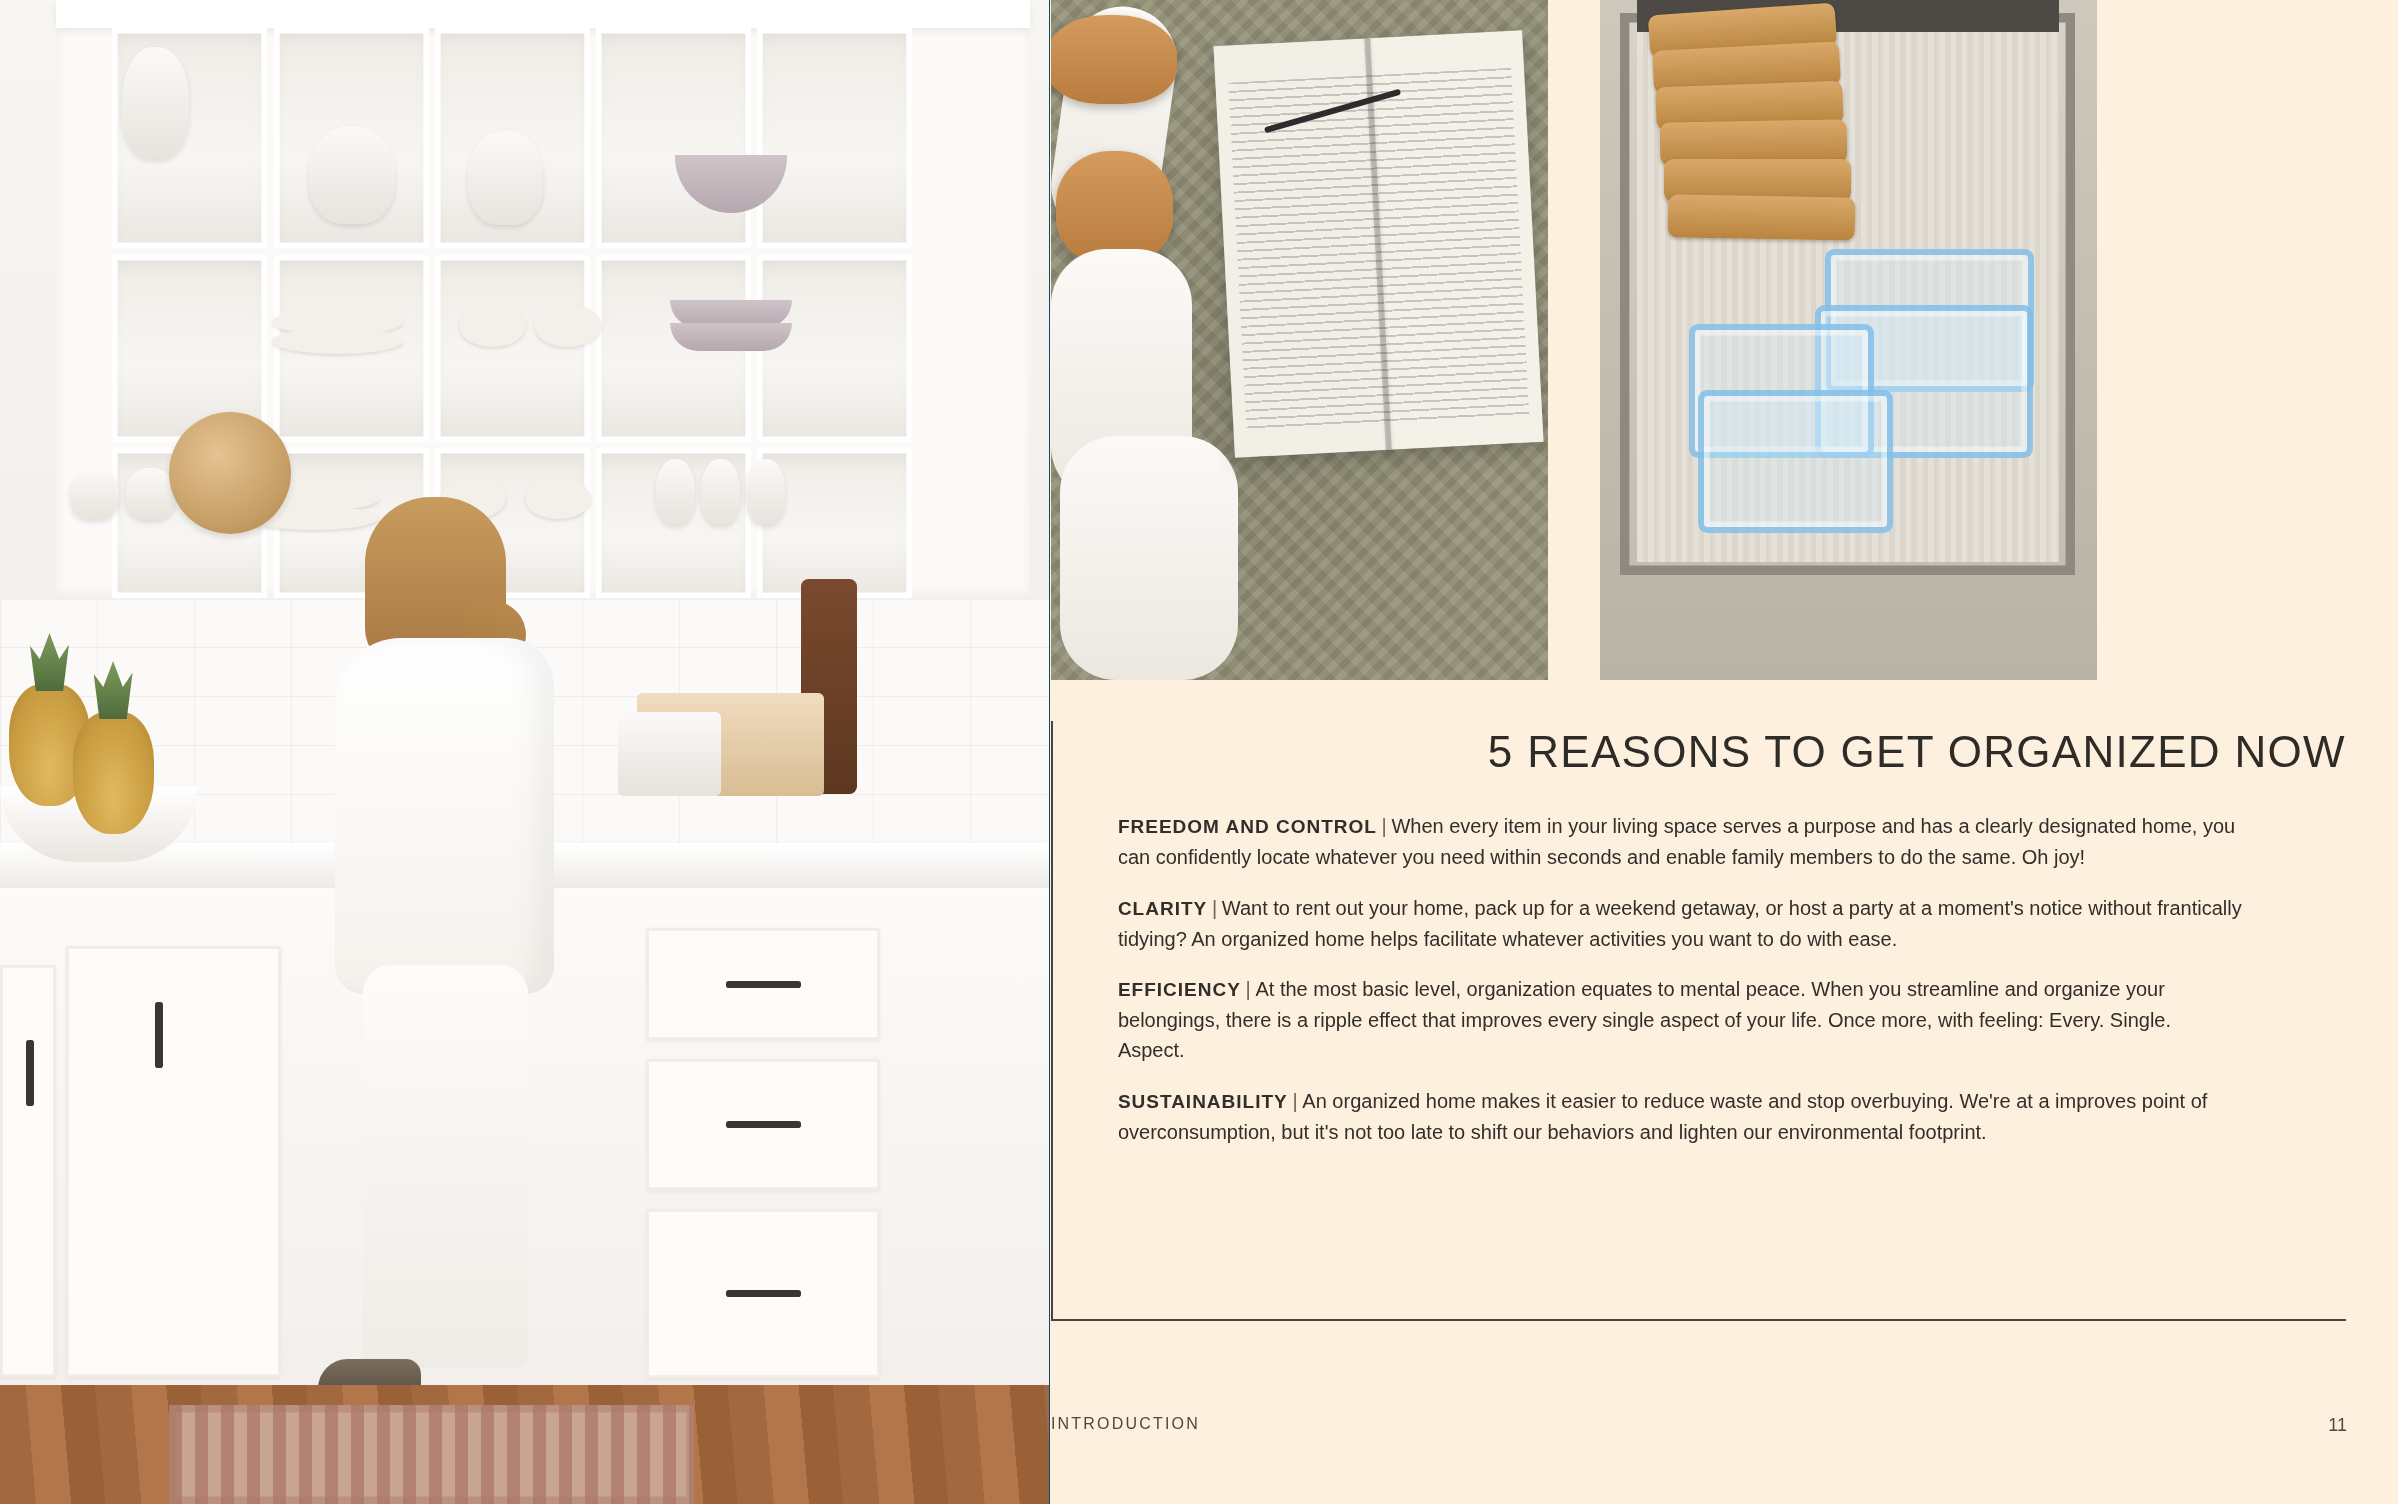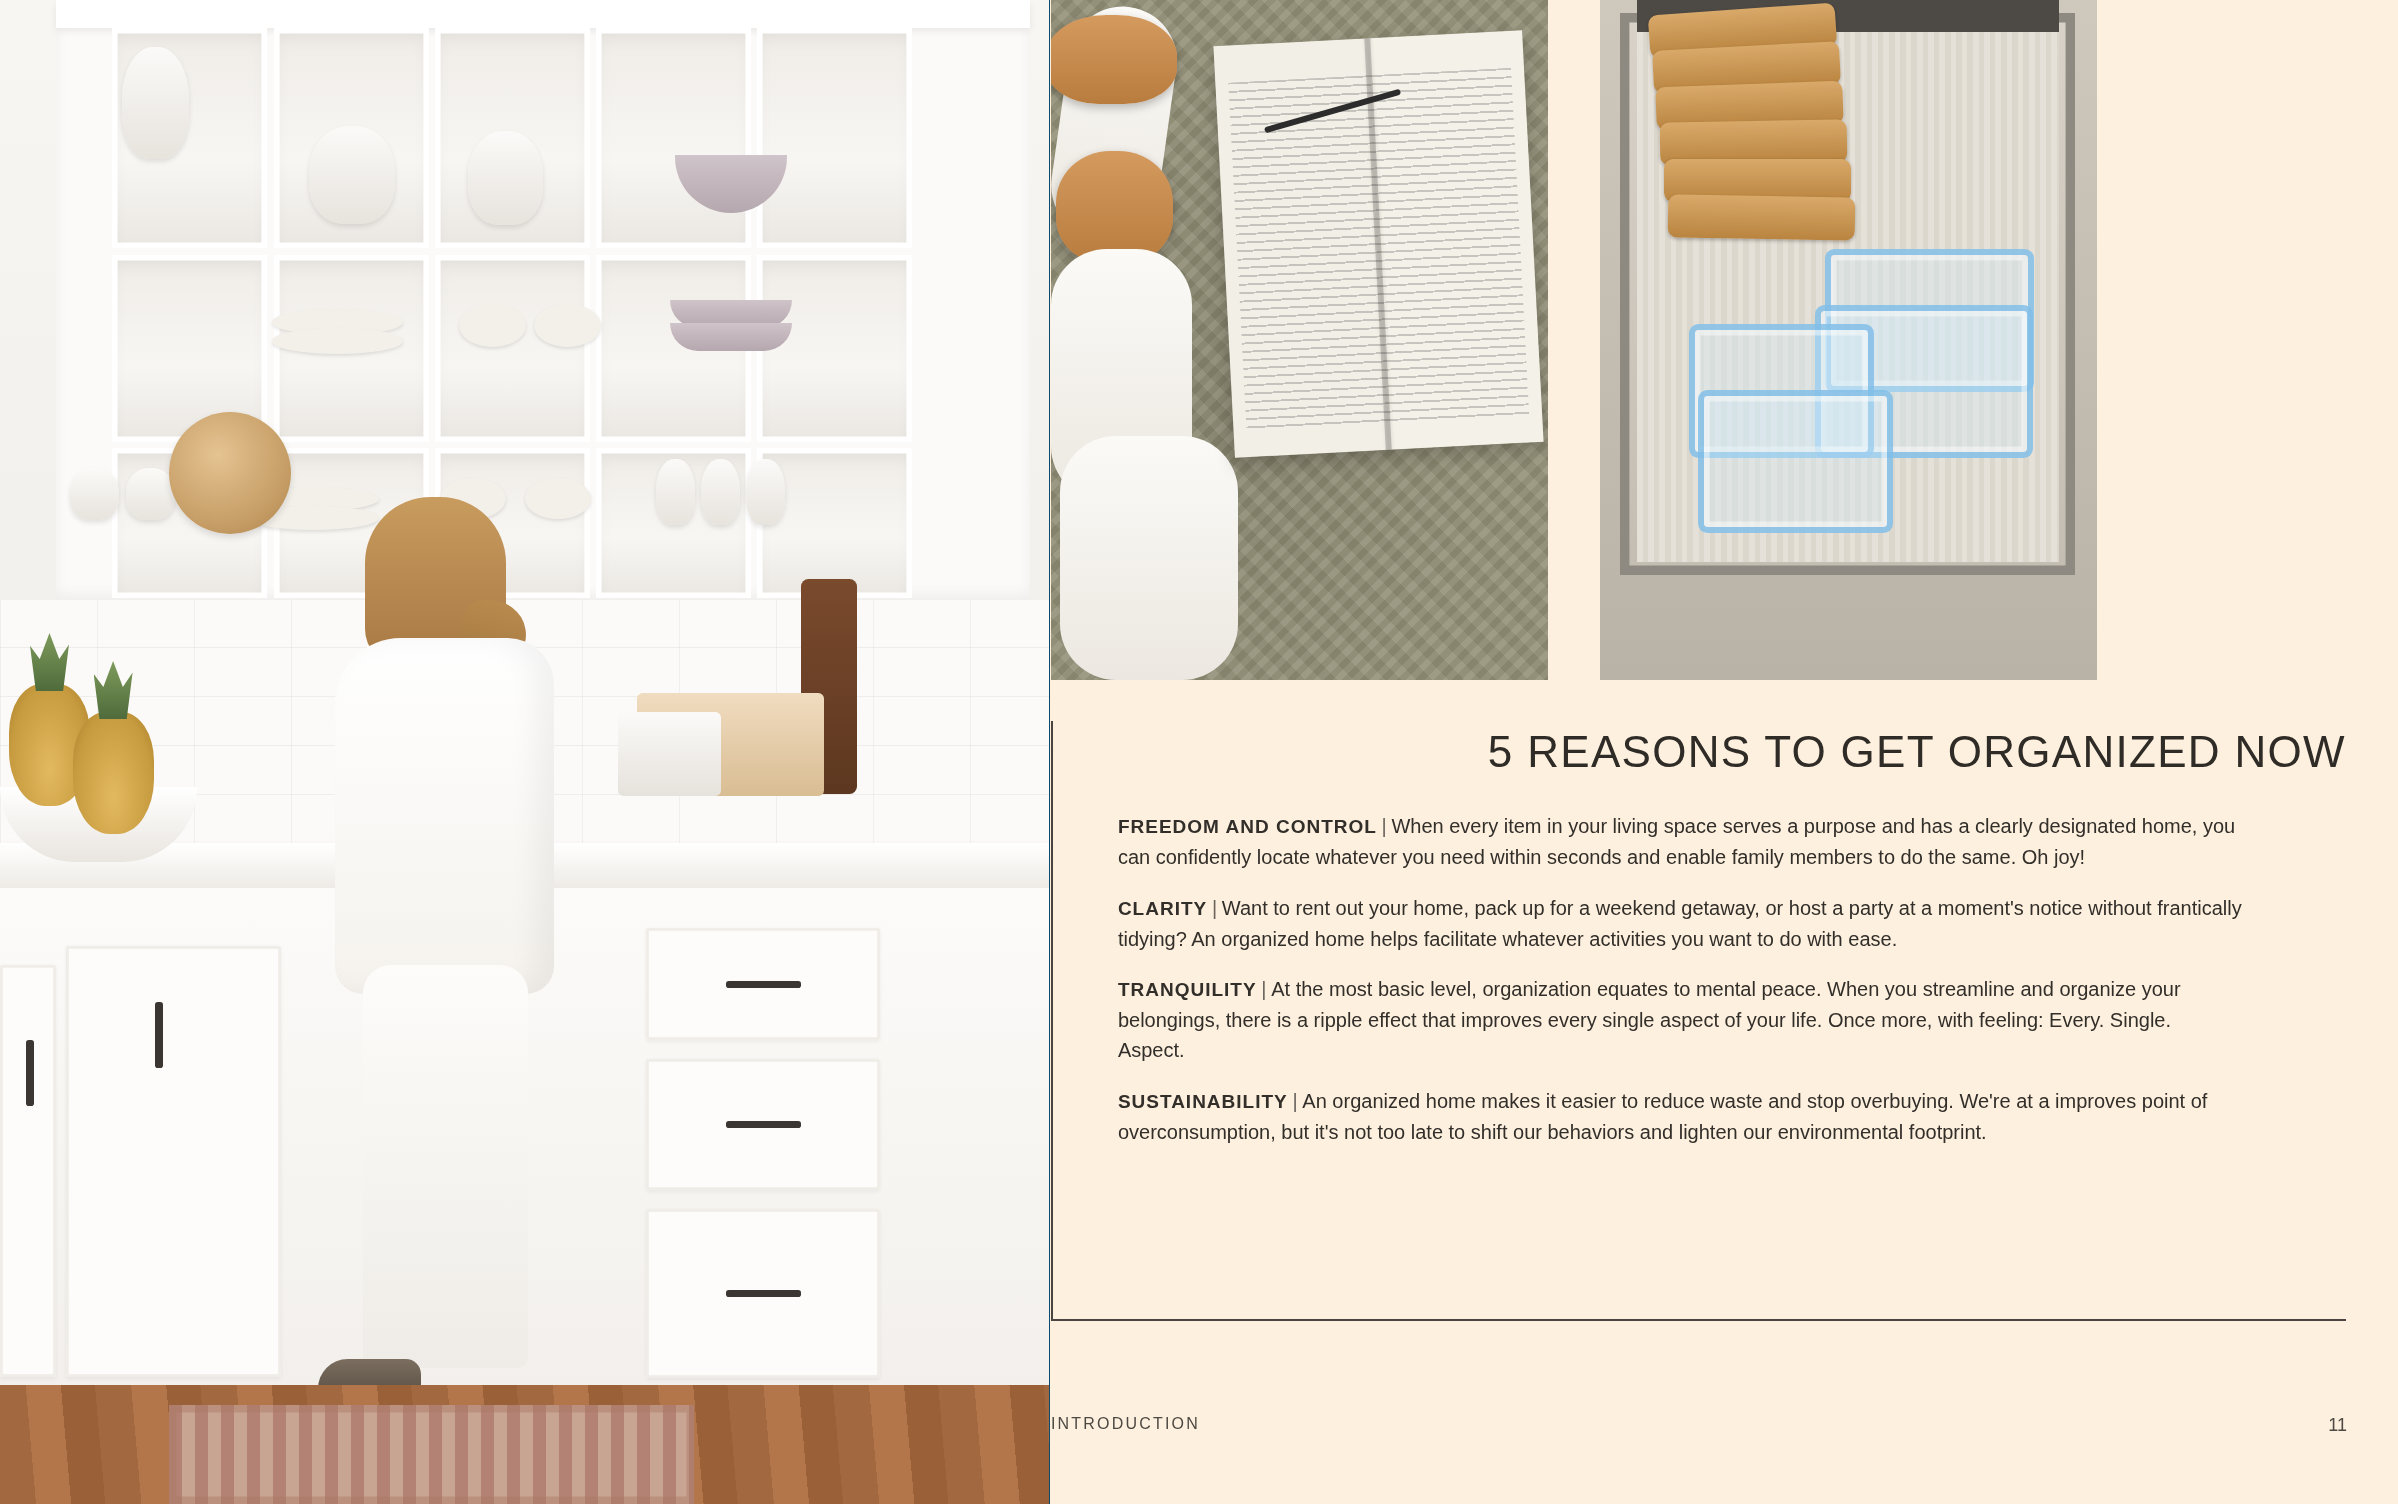--- a/index.html
+++ b/index.html
@@ -485,21 +485,21 @@
 
         <p class="para">
           <span class="term">FREEDOM AND CONTROL</span><span class="bar">|</span><span class="body">When every item in your living space serves a purpose and has a clearly designated home, you can confidently locate whatever you need within seconds and enable family members to do the same. Oh joy!</span>
         </p>
 
         <p class="para">
           <span class="term">CLARITY</span><span class="bar">|</span><span class="body">Want to rent out your home, pack up for a weekend getaway, or host a party at a moment's notice without frantically tidying? An organized home helps facilitate whatever activities you want to do with ease.</span>
         </p>
 
         <p class="para">
-          <span class="term">TRANQUILITY</span><span class="bar">|</span><span class="body">At the most basic level, organization equates to mental peace. When you streamline and organize your belongings, there is a ripple effect that improves every single aspect of your life. Once more, with feeling: Every. Single. Aspect.</span>
+          <span class="term">EFFICIENCY</span><span class="bar">|</span><span class="body">At the most basic level, organization equates to mental peace. When you streamline and organize your belongings, there is a ripple effect that improves every single aspect of your life. Once more, with feeling: Every. Single. Aspect.</span>
         </p>
 
         <p class="para">
           <span class="term">SUSTAINABILITY</span><span class="bar">|</span><span class="body">An organized home makes it easier to reduce waste and stop overbuying. We're at a improves point of overconsumption, but it's not too late to shift our behaviors and lighten our environmental footprint.</span>
         </p>
 
       </div>
     </div>
 
     <div class="footer">

